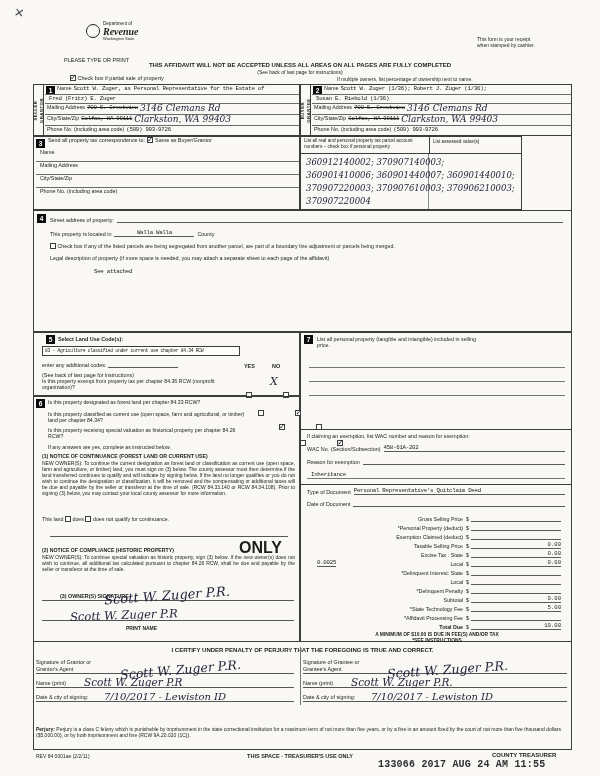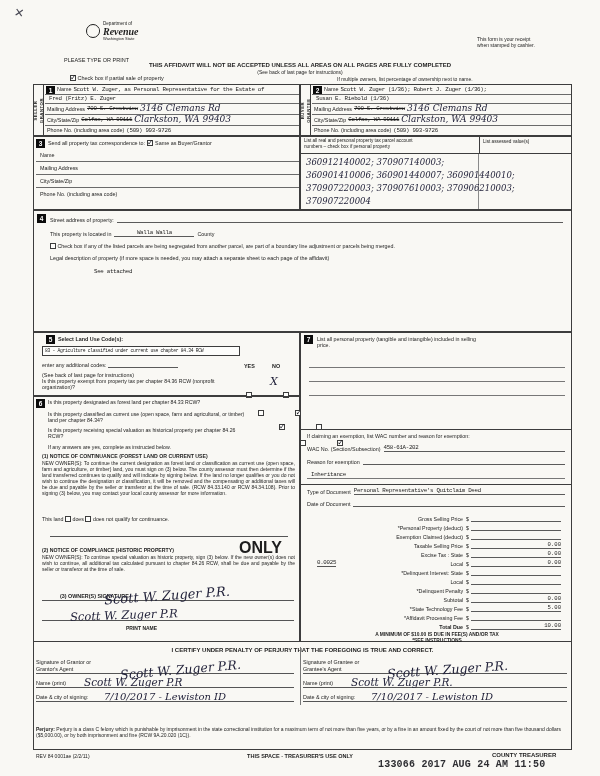--- a/index.html
+++ b/index.html
@@ -13,21 +13,21 @@
   .hand{font-family:"DejaVu Serif",serif;font-style:italic;color:#23233b;font-size:9px;line-height:1;}
   .sig{font-family:"DejaVu Serif",serif;font-style:italic;color:#23233b;white-space:nowrap;}
   .strike{text-decoration:line-through;}
   .cb{display:inline-block;width:6px;height:6px;border:1px solid #3d3d3d;background:#fdfdfb;position:relative;vertical-align:-1px;}
   .cb.checked::after{content:"\2713";position:absolute;left:-1px;top:-3px;font-size:8px;font-style:normal;color:#15151d;}
   .u{display:inline-block;border-bottom:1px solid #5a5a5a;}
   .bold{font-weight:bold;}
   .ctr{text-align:center;}
   .band{position:absolute;left:0;top:0;bottom:0;width:10px;border-right:1px solid #3d3d3d;}
   .bandtxt{position:absolute;transform:rotate(-90deg);font-size:4.3px;font-weight:bold;letter-spacing:.5px;text-align:center;line-height:1.3;}
-  .frow{position:relative;display:flex;align-items:center;gap:2px;border-bottom:1px solid #6a6a6a;padding-bottom:1px;}
+  .frow{position:relative;display:flex;align-items:flex-start;gap:2px;border-bottom:1px solid #6a6a6a;padding-bottom:1px;}
   .frow.nb{border-bottom:none;}
   .mrow{display:flex;justify-content:flex-end;align-items:flex-end;height:9px;padding-right:6px;position:relative;}
   .mlab{font-size:5.3px;white-space:nowrap;}
   .cur{font-size:5.3px;margin:0 2px 0 3px;}
   .mval{width:90px;border-bottom:1px solid #5a5a5a;text-align:right;font-family:"Liberation Mono",monospace;font-size:5.6px;}
   .para{font-size:5px;line-height:6px;text-align:justify;}
 </style>
 </head>
 <body>
 
@@ -150,21 +150,21 @@
         <span class="lbl">City/State/Zip</span>
         <span style="flex:1;"></span>
       </div>
       <div class="frow nb" style="height:13px;padding-left:4px;">
         <span class="lbl">Phone No. (including area code)</span>
         <span style="flex:1;"></span>
       </div>
     </div>
   </div>
 
-  <div class="s b" style="left:300px;top:136px;width:272px;height:74px;">
+  <div class="s b" style="left:300px;top:136px;width:222px;height:74px;">
     <div style="display:flex;height:17px;border-bottom:1px solid #3d3d3d;">
       <div style="flex:1;padding:1px 3px;font-size:4.7px;line-height:5.6px;">
         <span style="display:block;">List all real and personal property tax parcel account</span>
         <span style="display:block;">numbers – check box if personal property</span>
       </div>
       <div style="width:92px;border-left:1px solid #3d3d3d;padding:2px 3px;font-size:4.7px;">List assessed value(s)</div>
     </div>
     <div class="s" style="right:92px;top:17px;bottom:0;border-left:1px solid #8a8a8a;"></div>
     <div style="position:relative;z-index:2;padding:2px 5px;">
       <div class="hand" style="font-size:8.5px;line-height:13px;">360912140002; 370907140003;</div>
@@ -384,15 +384,15 @@
   </div>
 
   <div class="s" style="left:36px;top:726px;width:532px;font-size:5px;line-height:6px;">
     <span class="bold">Perjury:</span>
     <span>Perjury is a class C felony which is punishable by imprisonment in the state correctional institution for a maximum term of not more than five years, or by a fine in an amount fixed by the court of not more than five thousand dollars ($5,000.00), or by both imprisonment and fine (RCW 9A.20.020 (1C)).</span>
   </div>
 
   <div class="s" style="left:36px;top:753px;font-size:5px;">REV 84 0001ae (2/2/11)</div>
   <div class="s ctr bold" style="left:180px;top:753px;width:240px;font-size:5.5px;">THIS SPACE - TREASURER'S USE ONLY</div>
   <div class="s bold" style="left:492px;top:752px;font-size:6px;">COUNTY TREASURER</div>
-  <div class="s" style="left:378px;top:759px;font-family:'Liberation Mono',monospace;font-weight:bold;font-size:10px;letter-spacing:.2px;color:#2f2f33;">133066  2017 AUG 24  AM 11:50</div>
+  <div class="s" style="left:378px;top:759px;font-family:'Liberation Mono',monospace;font-weight:bold;font-size:10px;letter-spacing:.2px;color:#2f2f33;">133066  2017 AUG 24  AM 11:55</div>
 
 </div>
 
 </body></html>

